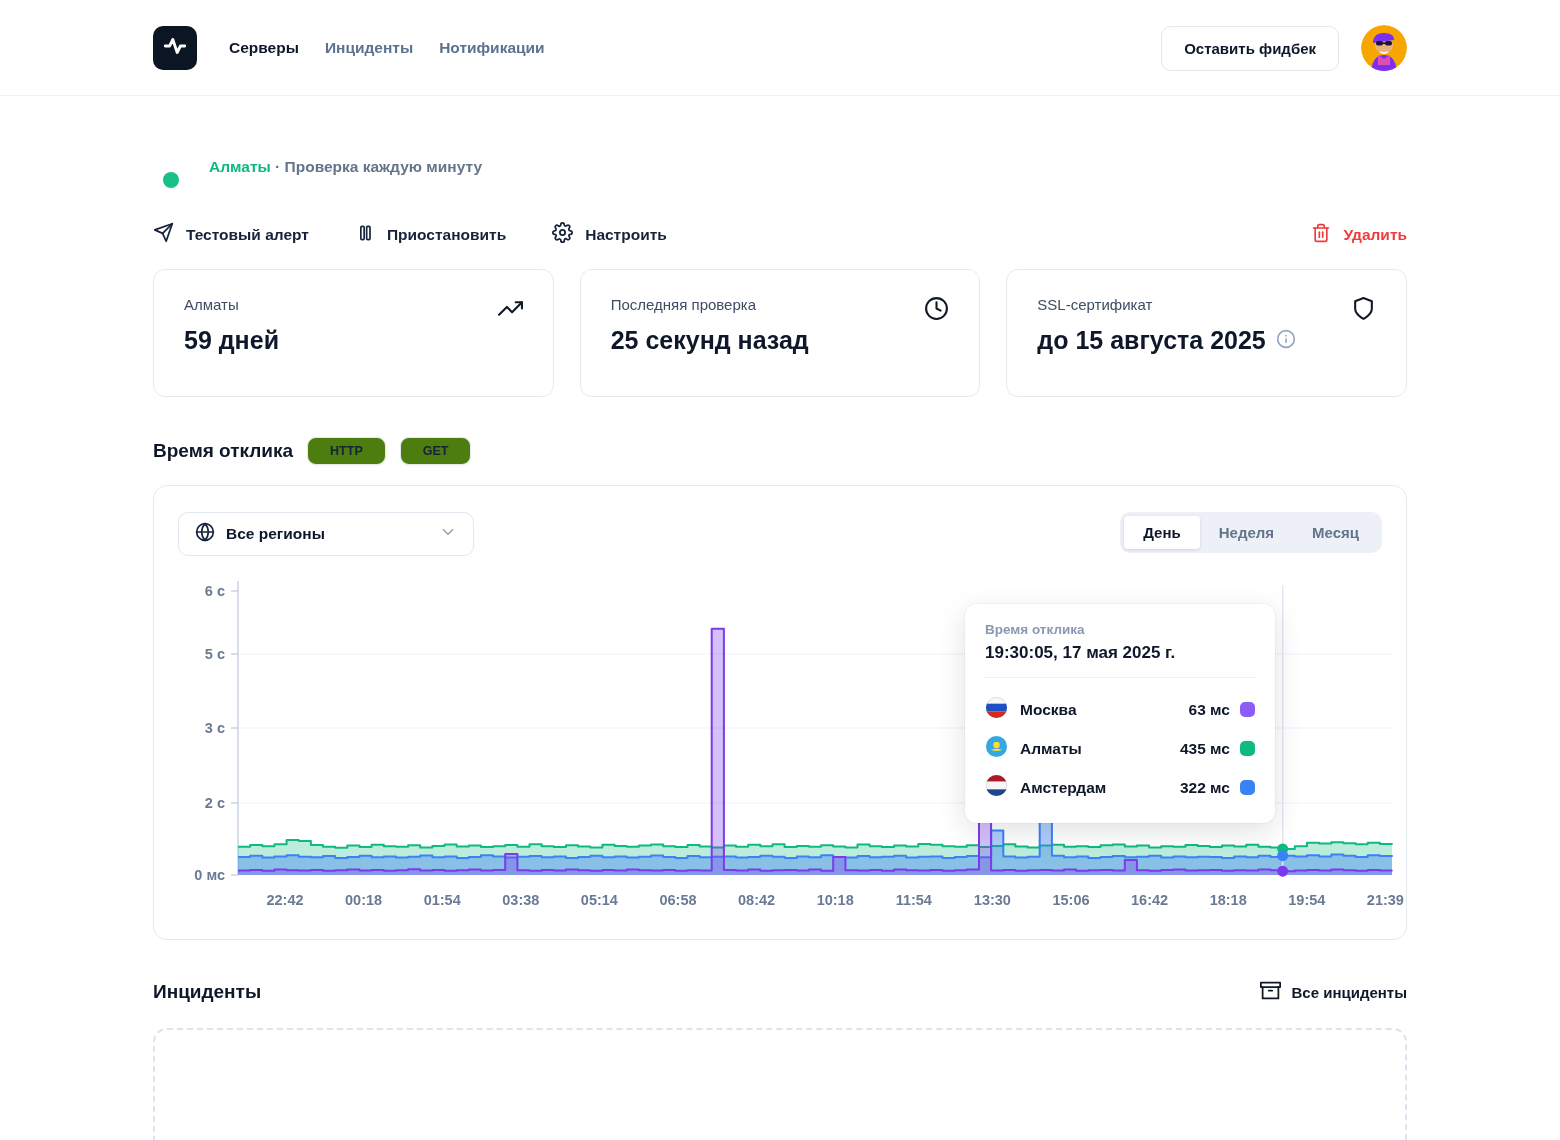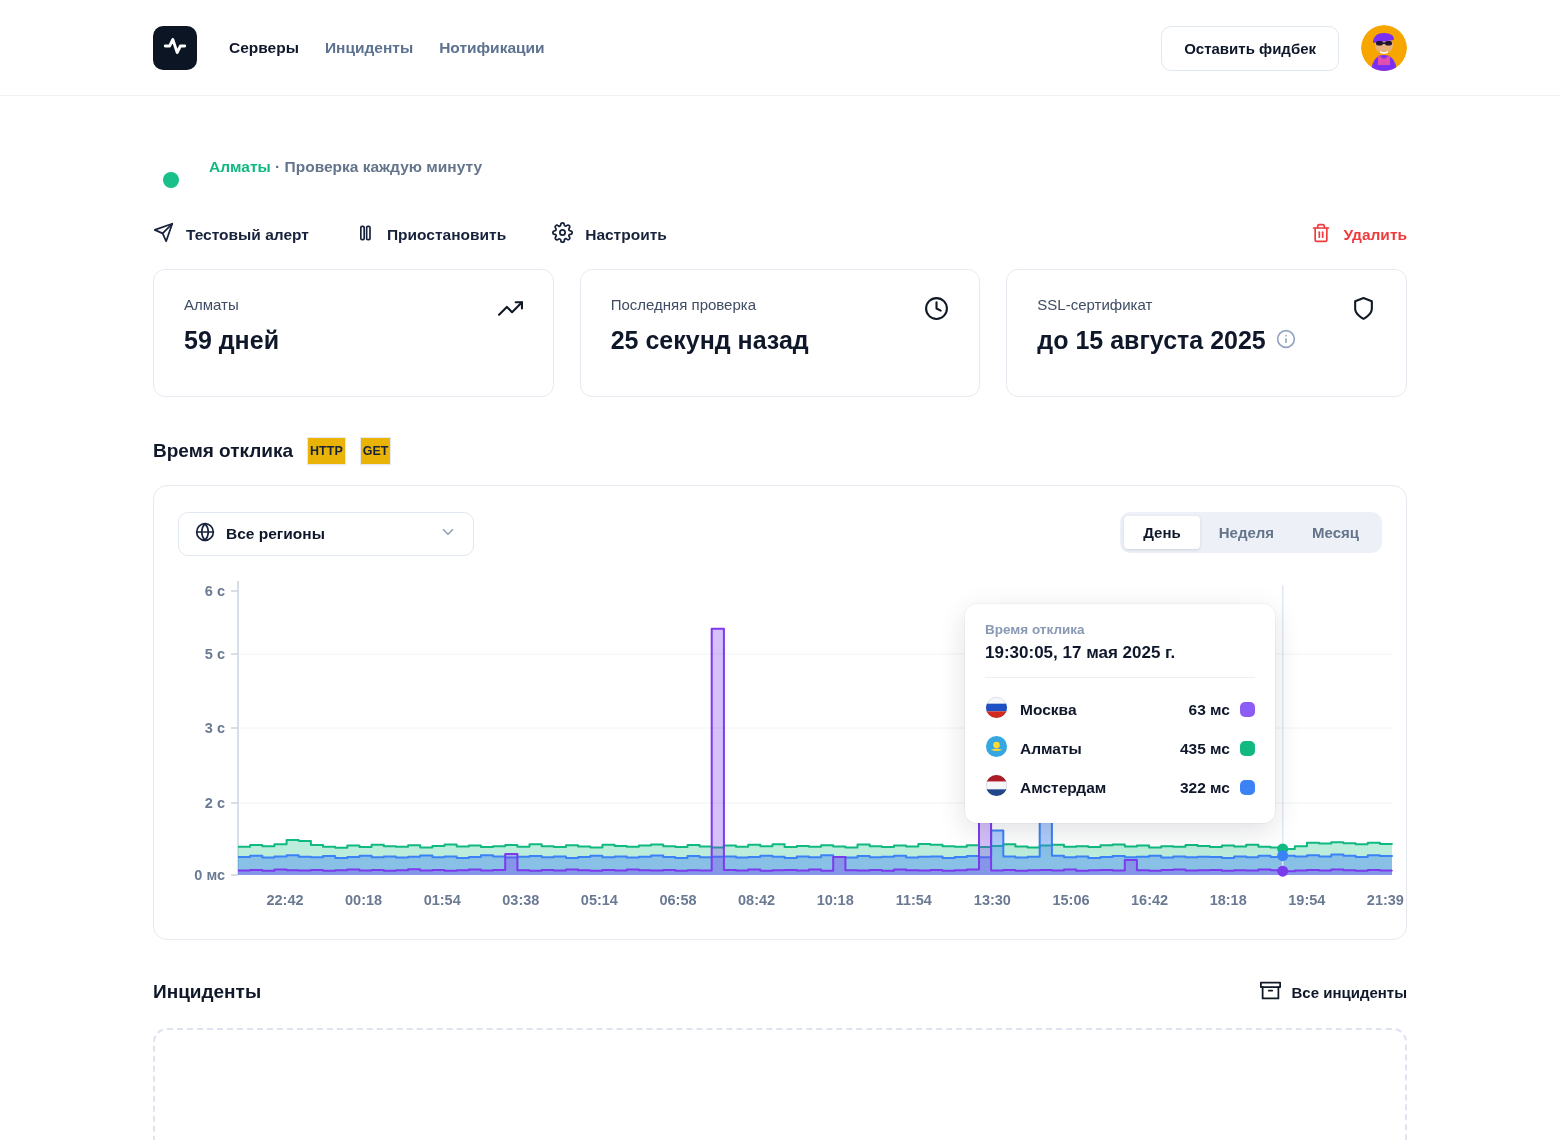--- a/index.html
+++ b/index.html
@@ -43,21 +43,21 @@
   .stat-card { flex:1; height:128px; border:1px solid #e6eaf0; border-radius:12px;
     padding:26px 30px; position:relative; background:#fff; }
   .stat-label { font-size:15px; font-weight:500; color:#3f4c63; }
   .stat-value { margin-top:13px; font-size:25px; font-weight:800; color:#0f172a;
     display:flex; align-items:center; gap:10px; }
   .stat-icon { position:absolute; top:26px; right:30px; }
 
   
   .section-head { display:flex; align-items:center; margin-top:40px; gap:14px; }
   .section-title { font-size:19px; font-weight:800; color:#0f172a; }
-  .badge { border:1px solid #e6eaf0; border-radius:0; background:#eab308; padding:6px 2px;
+  .badge { border:1px solid #e6eaf0; border-radius:9px; background:#4d7c0f; padding:6px 22px;
     font-size:12.5px; font-weight:700; color:#17223b; box-shadow:0 1px 2px rgba(15,23,42,.04); }
 
   .chart-card { margin-top:20px; border:1px solid #e6eaf0; border-radius:14px; background:#fff;
     padding:26px 24px 22px 24px; height:455px; }
   .chart-controls { display:flex; align-items:flex-start; }
   .region-select { width:296px; height:44px; border:1px solid #e2e8f0; border-radius:10px;
     display:flex; align-items:center; padding:0 16px; cursor:pointer; background:#fff; }
   .region-select .lbl { margin-left:11px; font-size:15.5px; font-weight:600; color:#0f172a; }
   .region-select .chev { margin-left:auto; }
   .range-tabs { margin-left:auto; background:#edf1f7; border-radius:10px; padding:4px; display:flex; }

